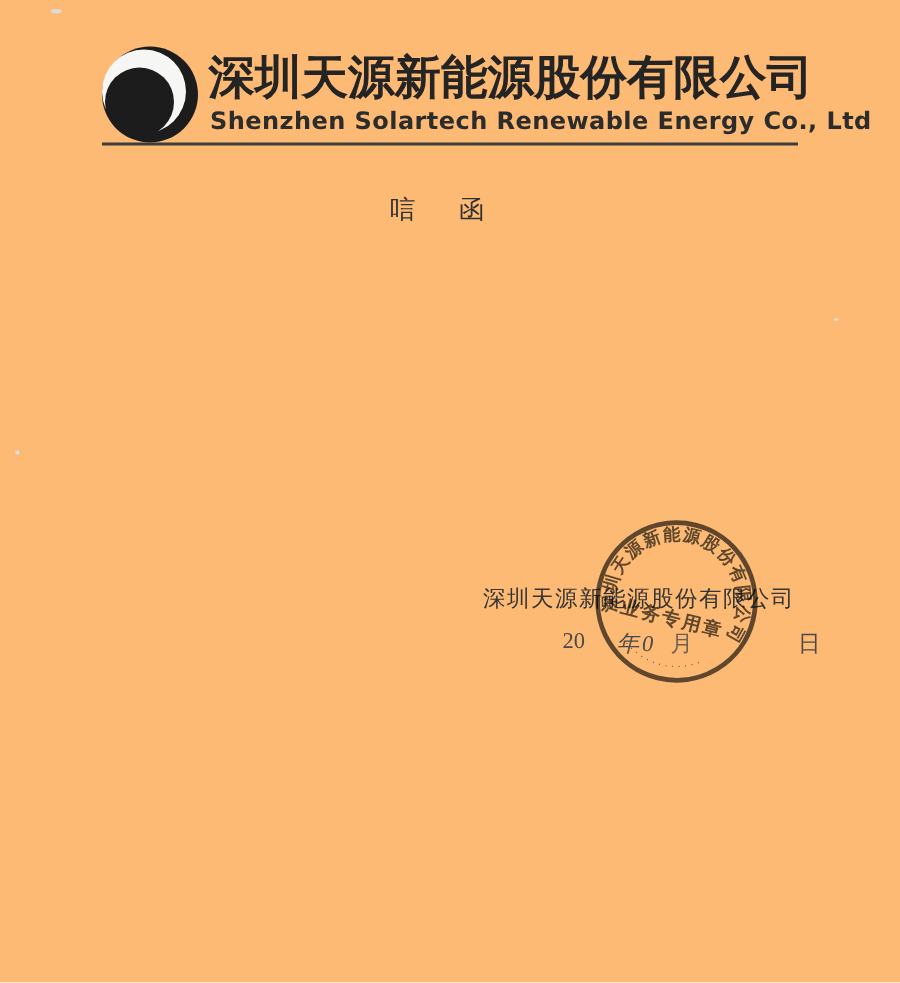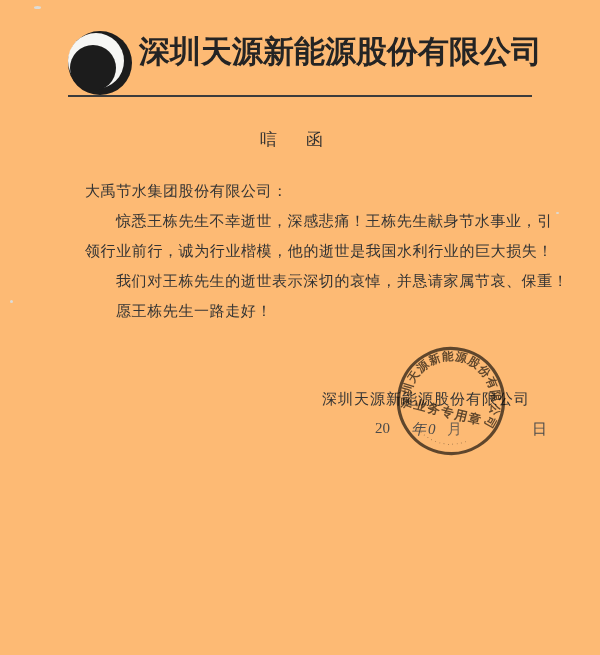--- a/index.html
+++ b/index.html
@@ -78,31 +78,25 @@
   .speck.s2{left:10px;top:300px;width:3px;height:3px;}
   .speck.s3{left:556px;top:212px;width:3px;height:2px;}
 </style>
 </head>
 <body>
 
 <div class="page">
 
   <div class="logo"></div>
   <div class="company-cn">深圳天源新能源股份有限公司</div>
+  <div class="company-en">Shenzhen Solartech Renewable Energy Co., Ltd</div>
   <div class="header-rule"></div>
 
   <div class="doc-title">唁　函</div>
 
-  <div class="body-block">
-    <div class="body-line">大禹节水集团股份有限公司：</div>
-    <div class="body-line indent">惊悉王栋先生不幸逝世，深感悲痛！王栋先生献身节水事业，引</div>
-    <div class="body-line">领行业前行，诚为行业楷模，他的逝世是我国水利行业的巨大损失！</div>
-    <div class="body-line indent">我们对王栋先生的逝世表示深切的哀悼，并恳请家属节哀、保重！</div>
-    <div class="body-line indent">愿王栋先生一路走好！</div>
-  </div>
 
   <div class="sig-company">深圳天源新能源股份有限公司</div>
   <div class="date-frag date-prefix">20</div>
   <div class="date-frag date-year">年0</div>
   <div class="date-frag date-month">月</div>
   <div class="date-frag date-day">日</div>
 
   <svg class="stamp" viewBox="0 0 124 124" xmlns="http://www.w3.org/2000/svg">
     <defs>
       <path id="ringPath" d="M 24.8 79.3 A 41 41 0 1 1 99.2 79.3" fill="none"></path>

